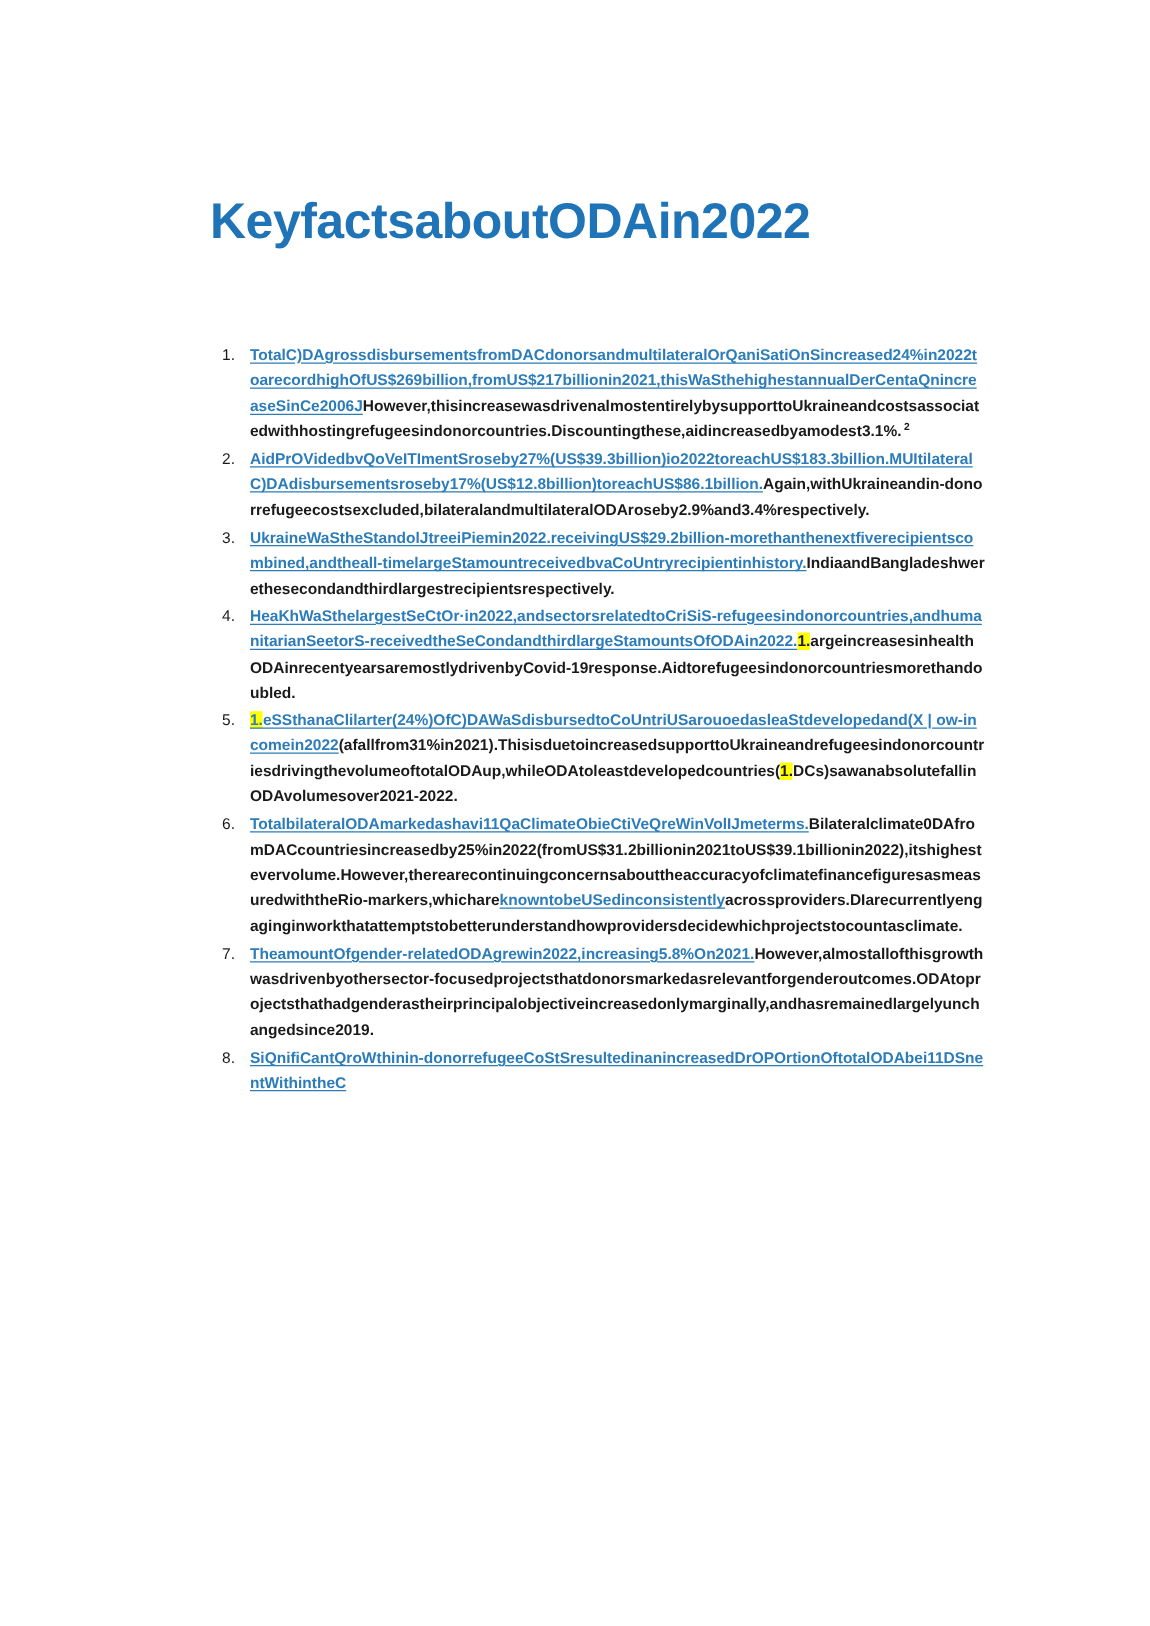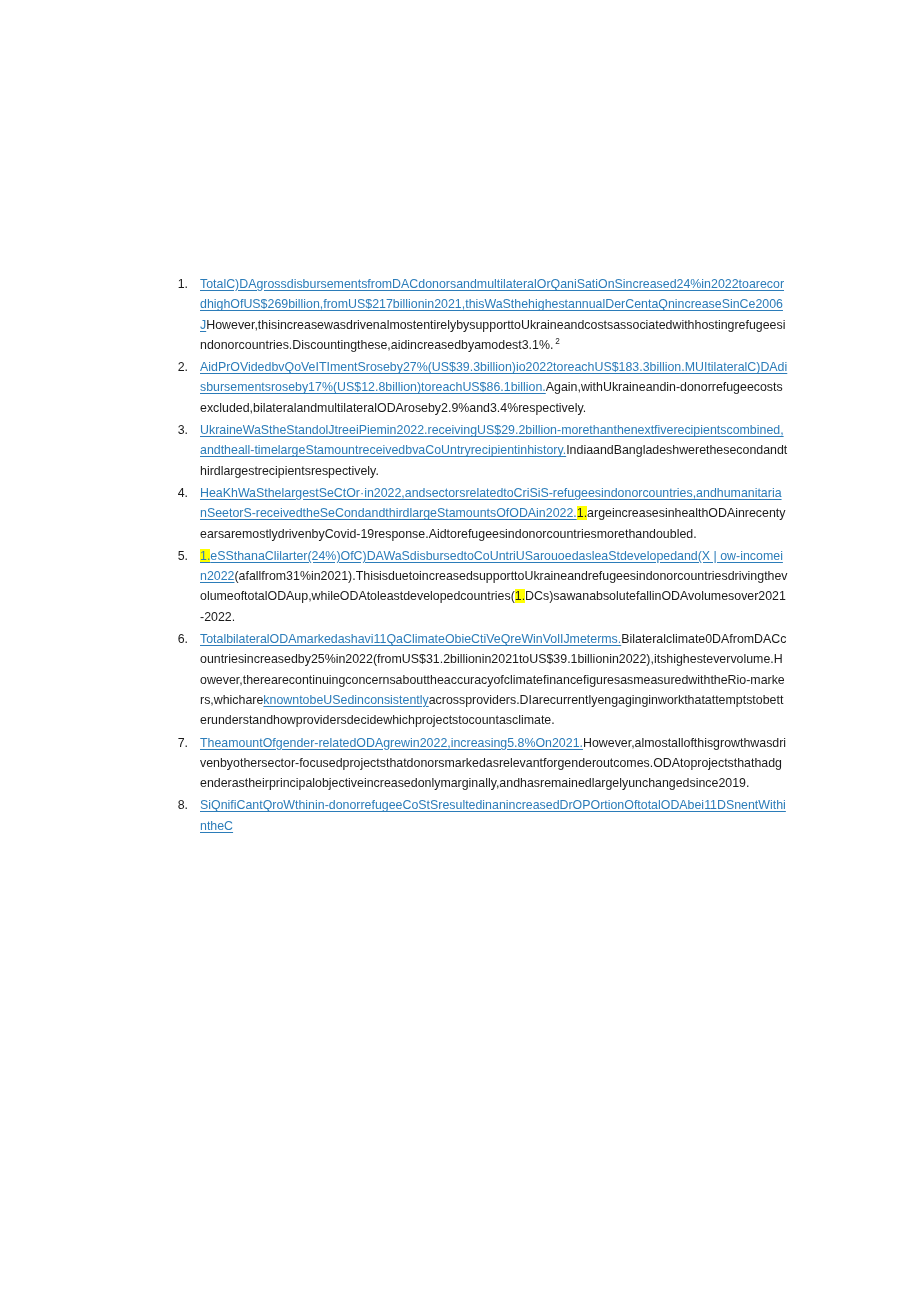--- a/index.html
+++ b/index.html
@@ -62,20 +62,21 @@
     left: 0;
     top: 0;
     width: 20px;
     text-align: right;
     font-size: 12.4px;
     line-height: 20.3px;
     color: #1a1a1a;
   }
   .fact-body {
     display: block;
+    font-weight: bold;
   }
 
   
   .lnk {
     color: #2B7CB9;
     text-decoration: underline;
     text-underline-offset: 2px;
   }
   .hl {
     background-color: #FFFF00;
@@ -92,20 +93,21 @@
     vertical-align: super;
     line-height: 0;
     padding-left: 2px;
   }
 </style>
 </head>
 <body>
 
 <div class="page">
 
+  <h1 class="doc-title">KeyfactsaboutODAin2022</h1>
 
   <ol class="facts-list">
 
     <li class="fact-item">
       <span class="fact-marker">1.</span>
       <span class="fact-body"><a class="lnk" href="#">TotalC)DAgrossdisbursementsfromDACdonorsandmultilateralOrQaniSatiOnSincreased24%in2022toarecordhighOfUS$269billion,fromUS$217billionin2021,thisWaSthehighestannualDerCentaQnincreaseSinCe2006J</a><span>However,thisincreasewasdrivenalmostentirelybysupporttoUkraineandcostsassociatedwithhostingrefugeesindonorcountries.Discountingthese,aidincreasedbyamodest3.1%.</span><sup class="fn">2</sup></span>
     </li>
 
     <li class="fact-item">
       <span class="fact-marker">2.</span>

